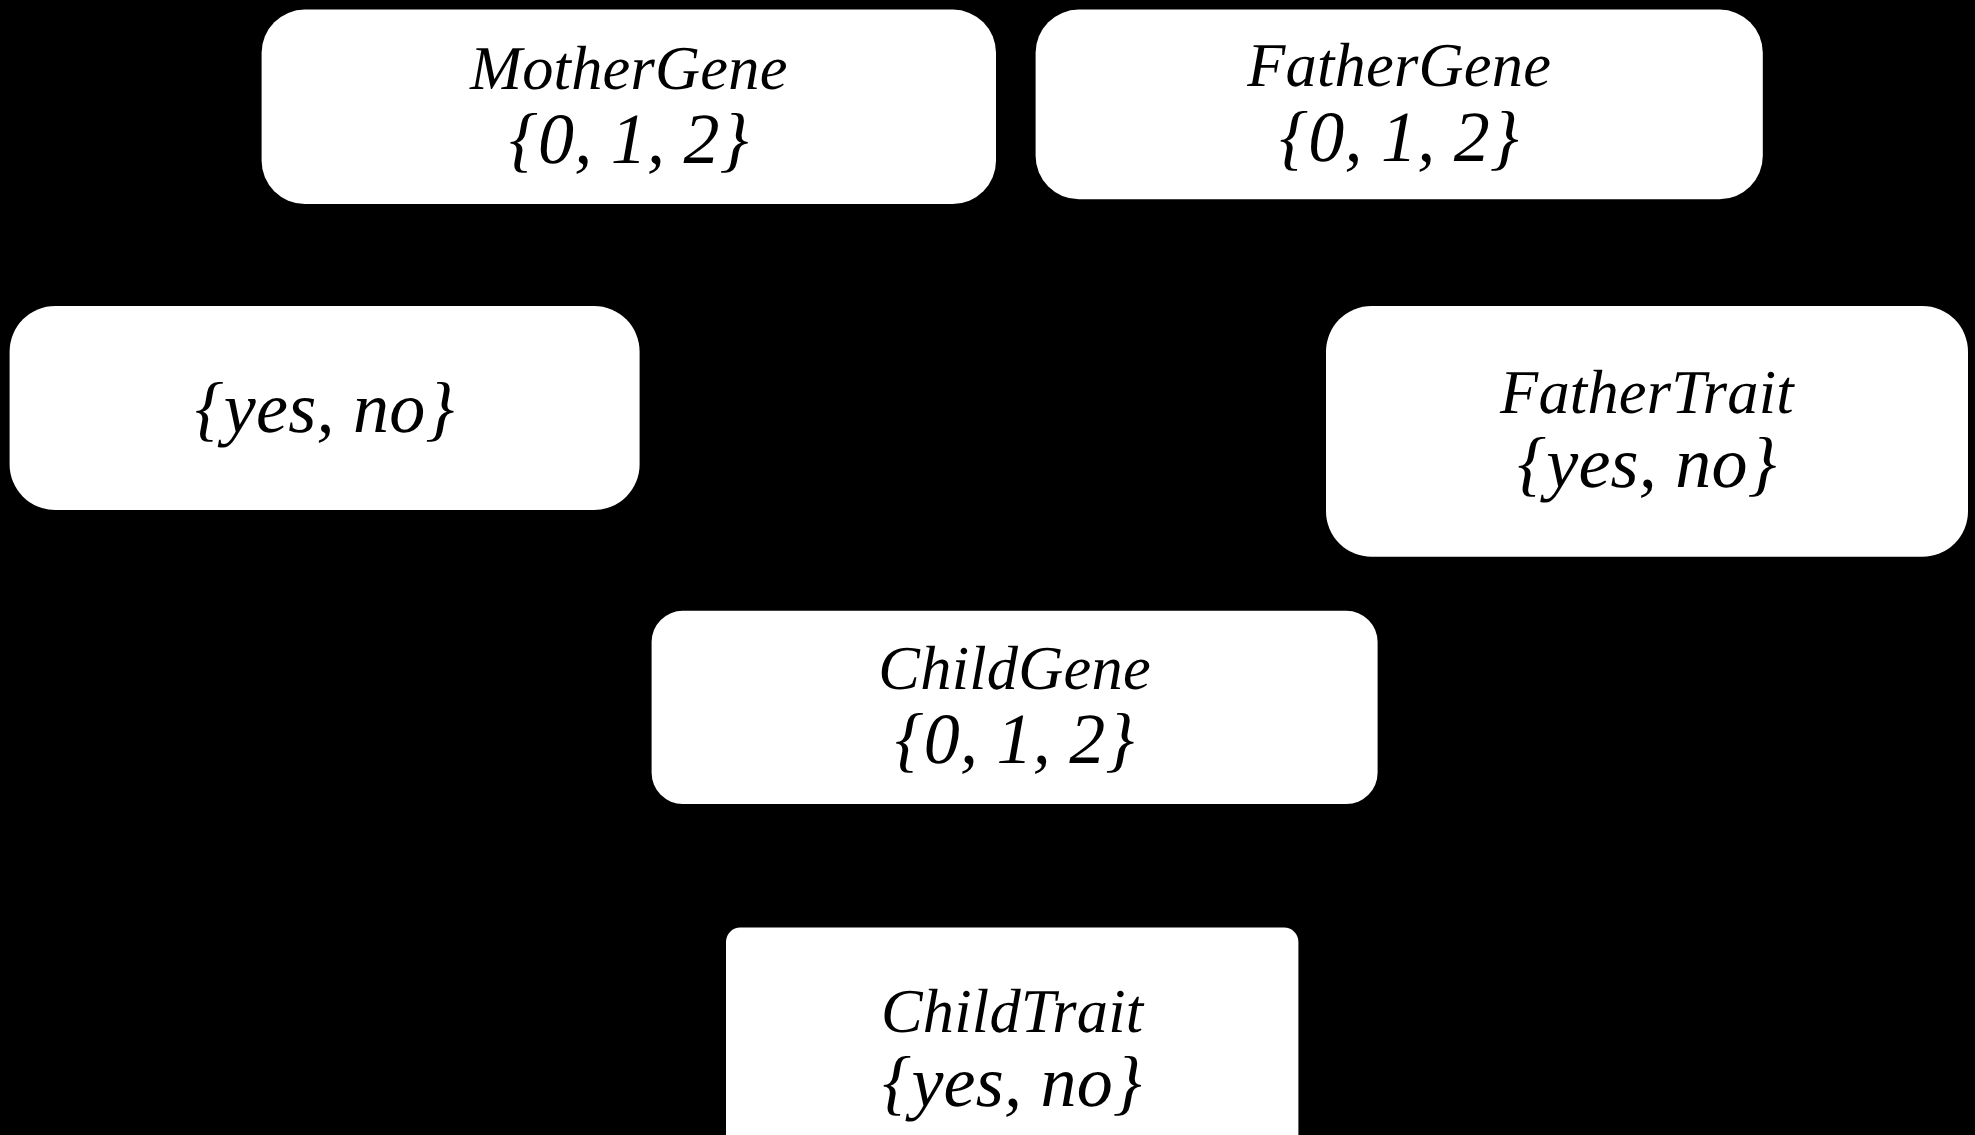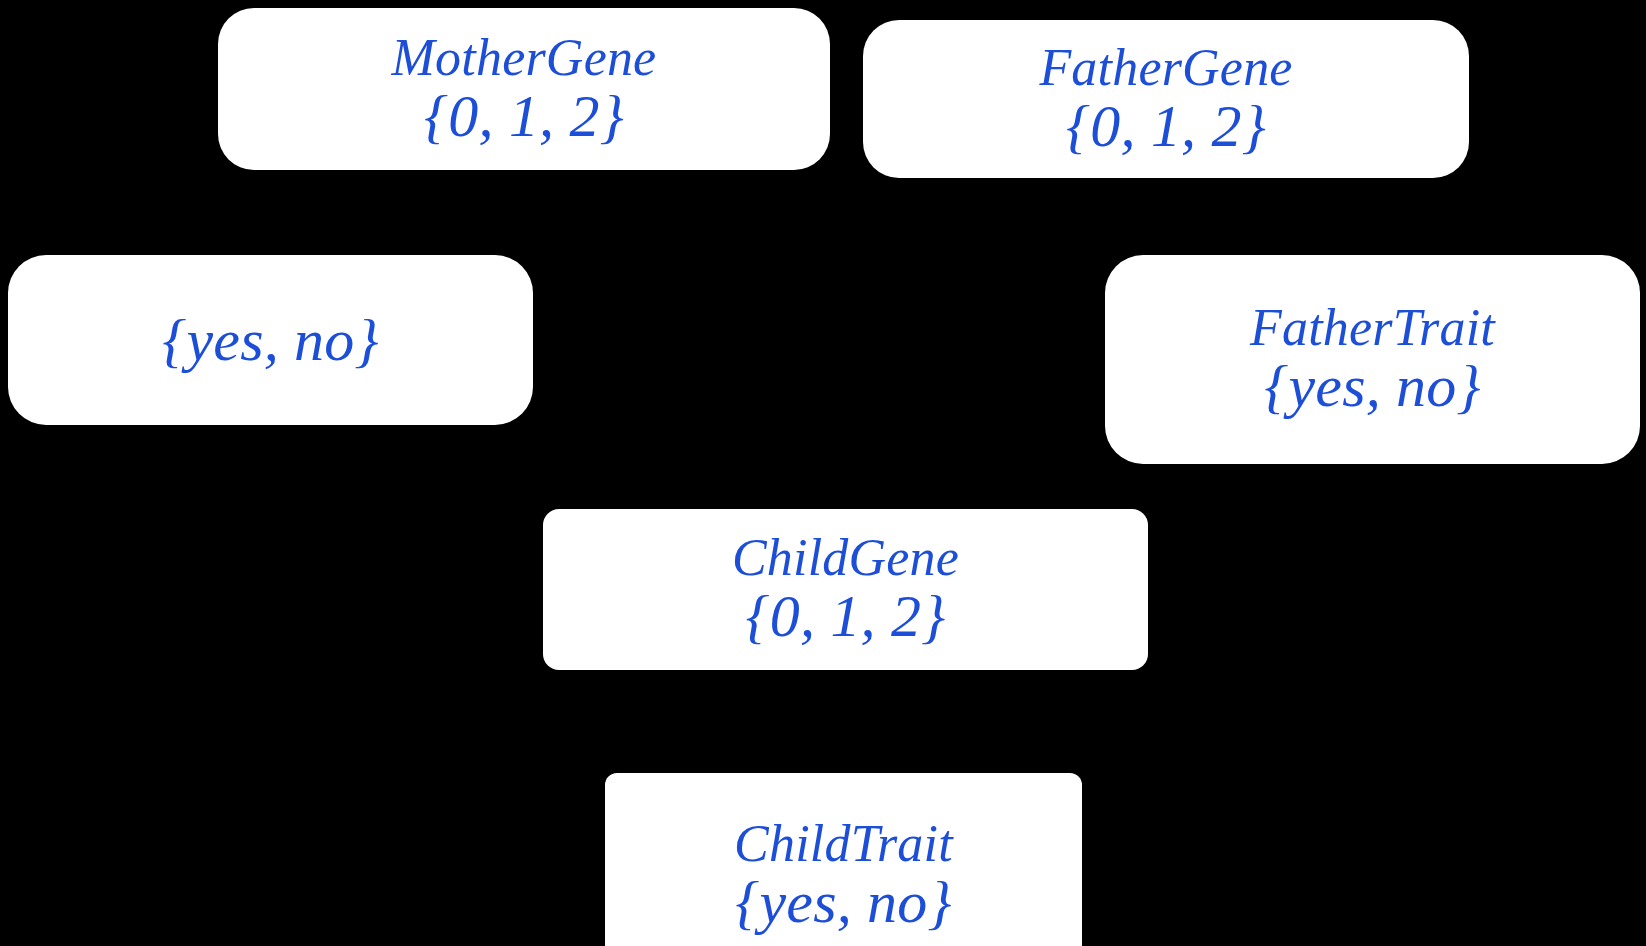--- a/index.html
+++ b/index.html
@@ -17,44 +17,44 @@
   }
   .node {
     position: absolute;
     background: #ffffff;
     border-radius: 34px;
     display: flex;
     flex-direction: column;
     align-items: center;
     justify-content: center;
     box-sizing: border-box;
-    color: #1d4ed8;
+    color: #000000;
     font-family: "Liberation Serif", "DejaVu Serif", serif;
     font-style: italic;
     font-weight: normal;
     line-height: 1.04;
     -webkit-font-smoothing: antialiased;
   }
   .node-name {
     font-size: 52px;
     letter-spacing: 0.2px;
     white-space: nowrap;
   }
   .node-domain {
     font-size: 60px;
     letter-spacing: 0.2px;
     white-space: nowrap;
   }
 
   
   #node-mother-gene  { left: 218px; top: 8px;   width: 612px; height: 162px; border-radius: 36px; }
-  #node-father-gene  { left: 863px; top: 20px;   width: 606px; height: 158px; border-radius: 36px; }
+  #node-father-gene  { left: 863px; top: 8px;   width: 606px; height: 158px; border-radius: 36px; }
   #node-mother-trait { left: 8px;   top: 255px; width: 525px; height: 170px; border-radius: 38px; }
   #node-father-trait { left: 1105px;top: 255px; width: 535px; height: 209px; border-radius: 38px; }
-  #node-child-gene   { left: 543px; top: 509px; width: 605px; height: 161px; border-radius: 16px; }
+  #node-child-gene   { left: 543px; top: 509px; width: 605px; height: 161px; border-radius: 26px; }
   #node-child-trait  { left: 605px; top: 773px; width: 477px; height: 205px; border-radius: 12px; }
 </style>
 </head>
 <body>
 
 <div id="canvas">
 
   <div class="node" id="node-mother-gene">
     <span class="node-name">MotherGene</span>
     <span class="node-domain">{0, 1, 2}</span>

